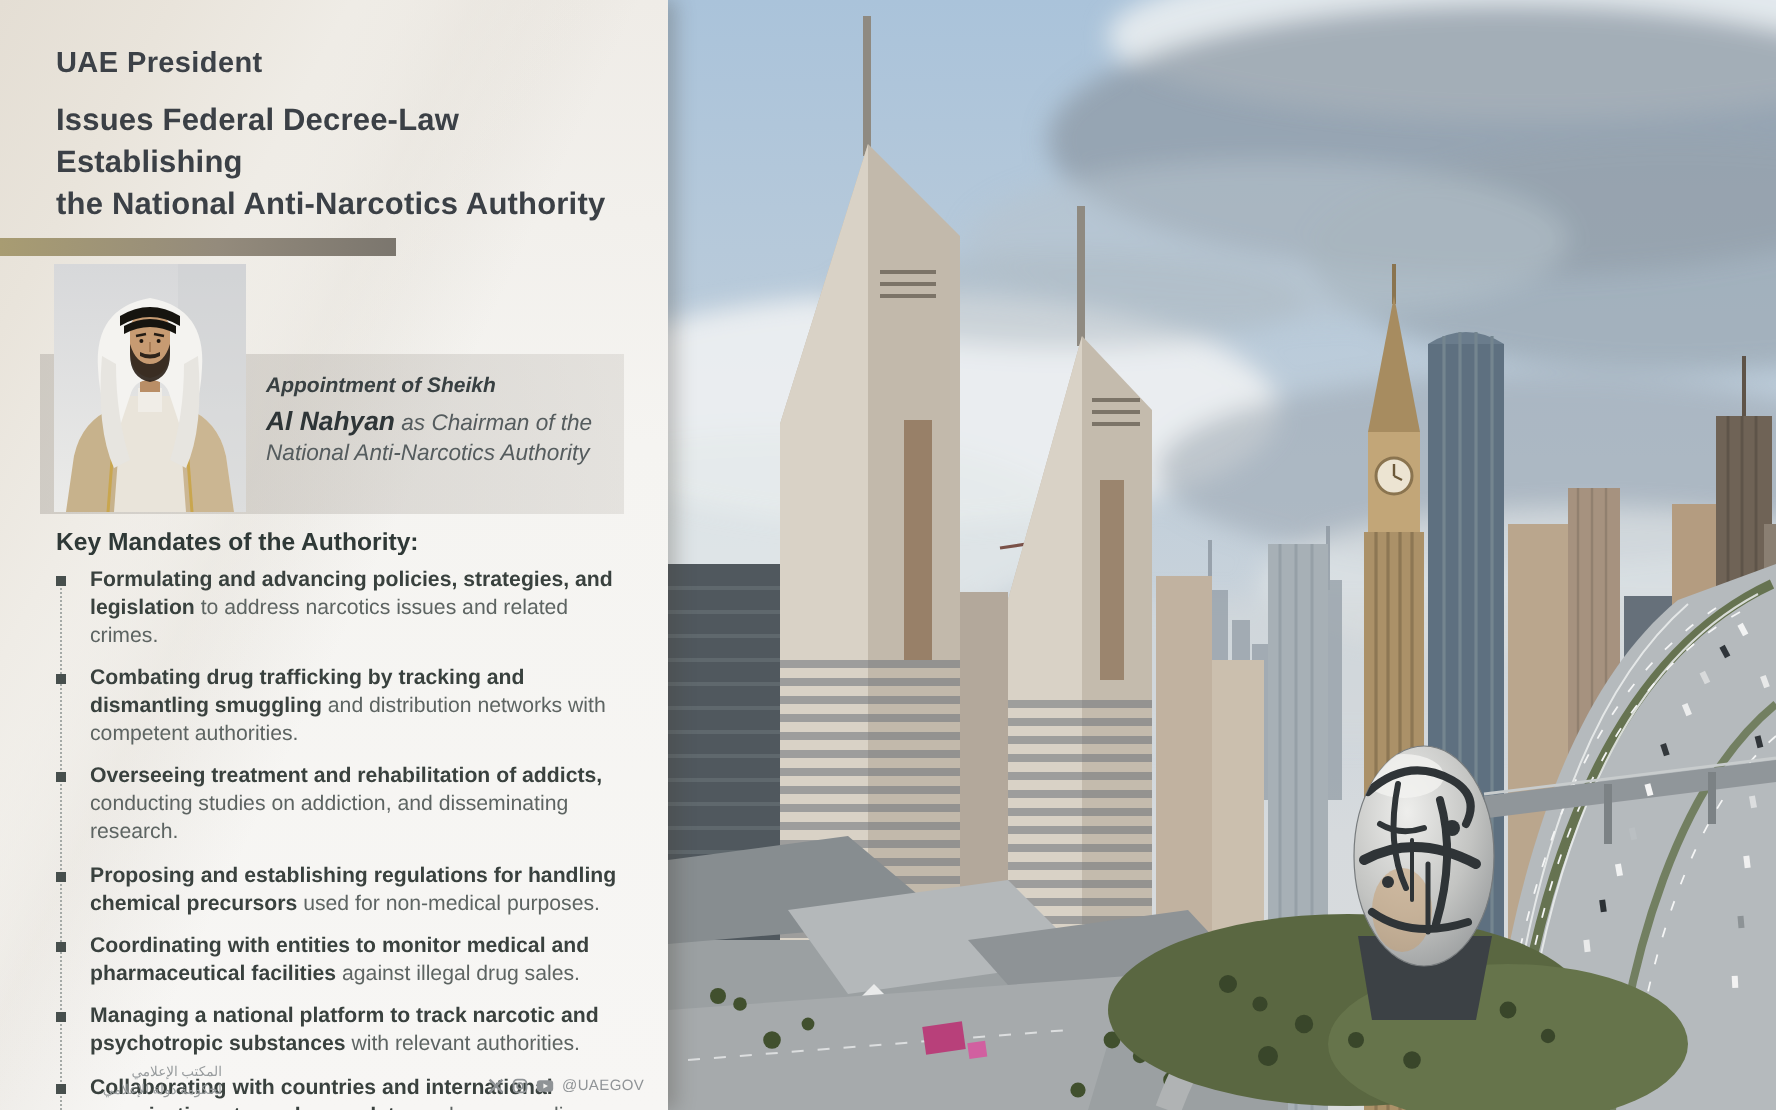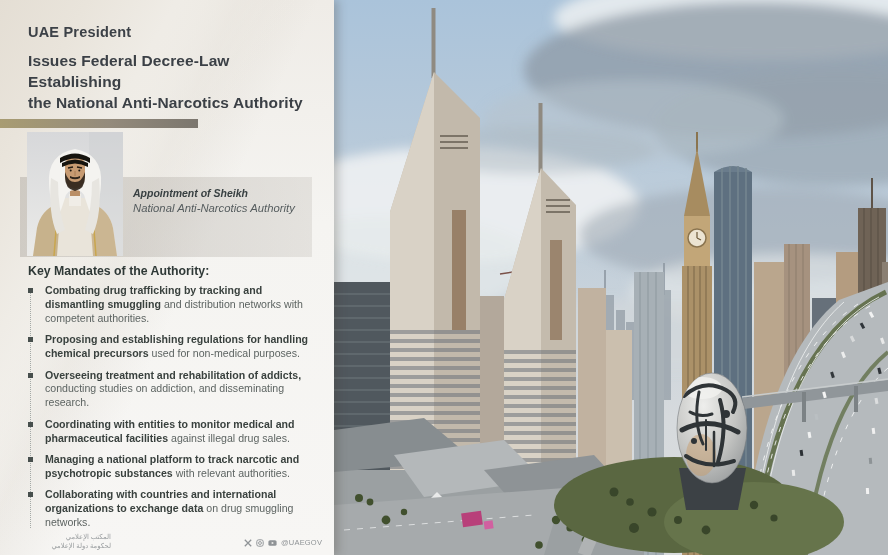--- a/index.html
+++ b/index.html
@@ -96,31 +96,35 @@
 
       <path d="M41,36 L46,35 M50,35 L55,36" stroke="#241c14" stroke-width="1.3" fill="none"></path>
       <circle cx="43.7" cy="38.5" r="1" fill="#1c150f"></circle>
         <circle cx="52.3" cy="38.5" r="1" fill="#1c150f"></circle>
       <path d="M48,39 L48,44" stroke="#a87c55" stroke-width="1" fill="none"></path>
     </svg>
 
     <div class="appoint-box"></div>
     <div class="appoint-text">
       <div class="appoint-l1">Appointment of Sheikh</div>
+      <div>
+        <span class="appoint-name">Al Nahyan</span><span class="appoint-rest"> as Chairman of the</span>
+      </div>
       <div class="appoint-l4">National Anti-Narcotics Authority</div>
     </div>
 
     <div class="mandates-heading">Key Mandates of the Authority:</div>
 
     <div class="mandates">
       <div class="connector"></div>
       <ul>
+        <li><span class="m-bold">Formulating and advancing policies, strategies, and legislation</span> <span class="m-rest">to address narcotics issues and related crimes.</span></li>
         <li><span class="m-bold">Combating drug trafficking by tracking and dismantling smuggling</span> <span class="m-rest">and distribution networks with competent authorities.</span></li>
+        <li><span class="m-bold">Overseeing treatment and rehabilitation of addicts,</span> <span class="m-rest">conducting studies on addiction, and disseminating research.</span></li>
         <li><span class="m-bold">Proposing and establishing regulations for handling chemical precursors</span> <span class="m-rest">used for non-medical purposes.</span></li>
-        <li><span class="m-bold">Overseeing treatment and rehabilitation of addicts,</span> <span class="m-rest">conducting studies on addiction, and disseminating research.</span></li>
         <li><span class="m-bold">Coordinating with entities to monitor medical and pharmaceutical facilities</span> <span class="m-rest">against illegal drug sales.</span></li>
         <li><span class="m-bold">Managing a national platform to track narcotic and psychotropic substances</span> <span class="m-rest">with relevant authorities.</span></li>
         <li><span class="m-bold">Collaborating with countries and international organizations to exchange data</span> <span class="m-rest">on drug smuggling networks.</span></li>
       </ul>
     </div>
 
     <div class="footer-logo">
       <div>المكتب الإعلامي</div>
       <div>لحكومة دولة الإعلامي</div>
     </div>

